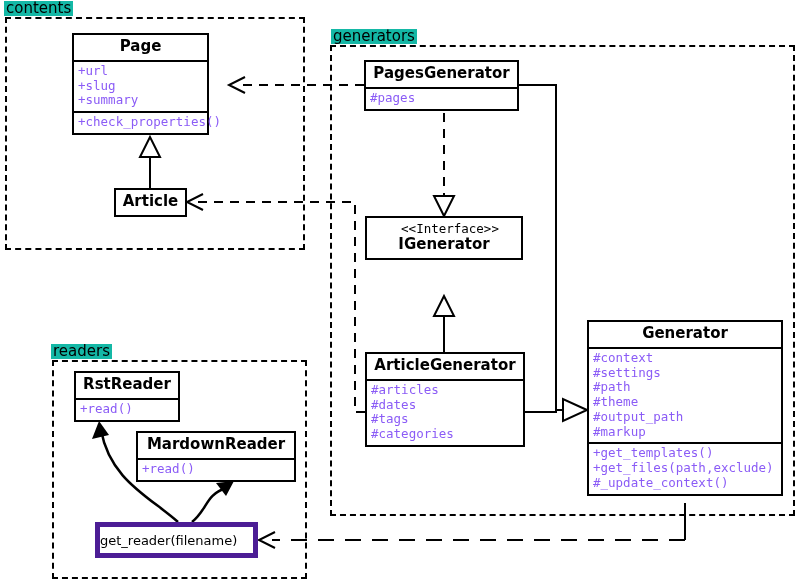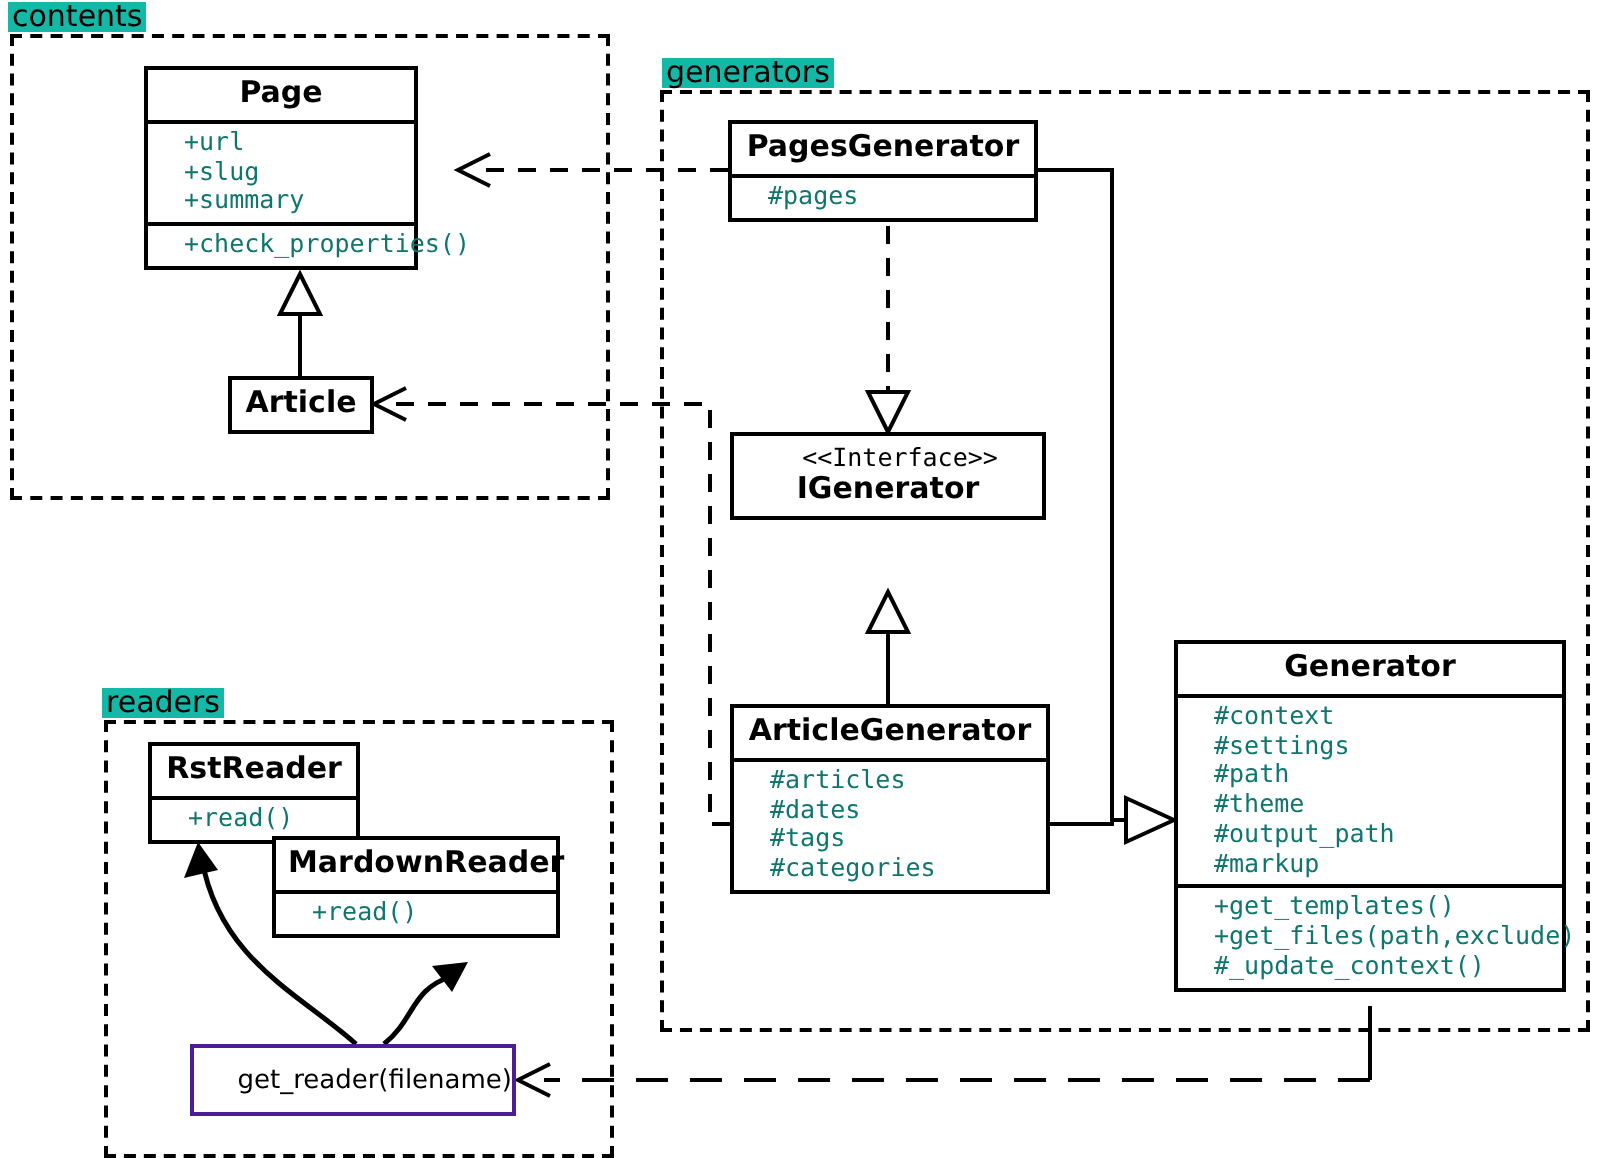--- a/index.html
+++ b/index.html
@@ -70,35 +70,34 @@
     white-space: nowrap;
     padding-left: 12px;
   }
   .cls-compartment {
     border-top: 2px solid #000;
     padding: 2px 0 3px 0;
   }
   .member {
     font-family: "DejaVu Sans Mono", monospace;
     font-size: 12.5px;
-    color: #0f766e;
+    color: #8b5cf6;
     line-height: 1.18;
-    padding: 0 18px;
+    padding: 0 4px;
     white-space: nowrap;
     text-align: left;
   }
   .fn-box {
     position: absolute;
     box-sizing: border-box;
-    border: 2px solid #4c1d95;
+    border: 5px solid #4c1d95;
     background: #ffffff;
     display: flex;
     align-items: center;
-    justify-content: flex-end;
-    padding-left: 31px;
+    justify-content: flex-start;
   }
   .fn-label {
     font-family: "DejaVu Sans", sans-serif;
     font-size: 13px;
     color: #000;
     white-space: nowrap;
   }
 </style>
 </head>
 <body>
@@ -227,21 +226,21 @@
     </div>
   </div>
 
   <div class="cls" style="left:74px; top:371px; width:106px;">
     <div class="cls-name">RstReader</div>
     <div class="cls-compartment">
       <div class="member">+read()</div>
     </div>
   </div>
 
-  <div class="cls" style="left:136px; top:418px; width:144px;">
+  <div class="cls" style="left:136px; top:431px; width:160px;">
     <div class="cls-name">MardownReader</div>
     <div class="cls-compartment">
       <div class="member">+read()</div>
     </div>
   </div>
 
   <div class="fn-box" style="left:95px; top:522px; width:163px; height:36px;">
     <span class="fn-label">get_reader(filename)</span>
   </div>
 

